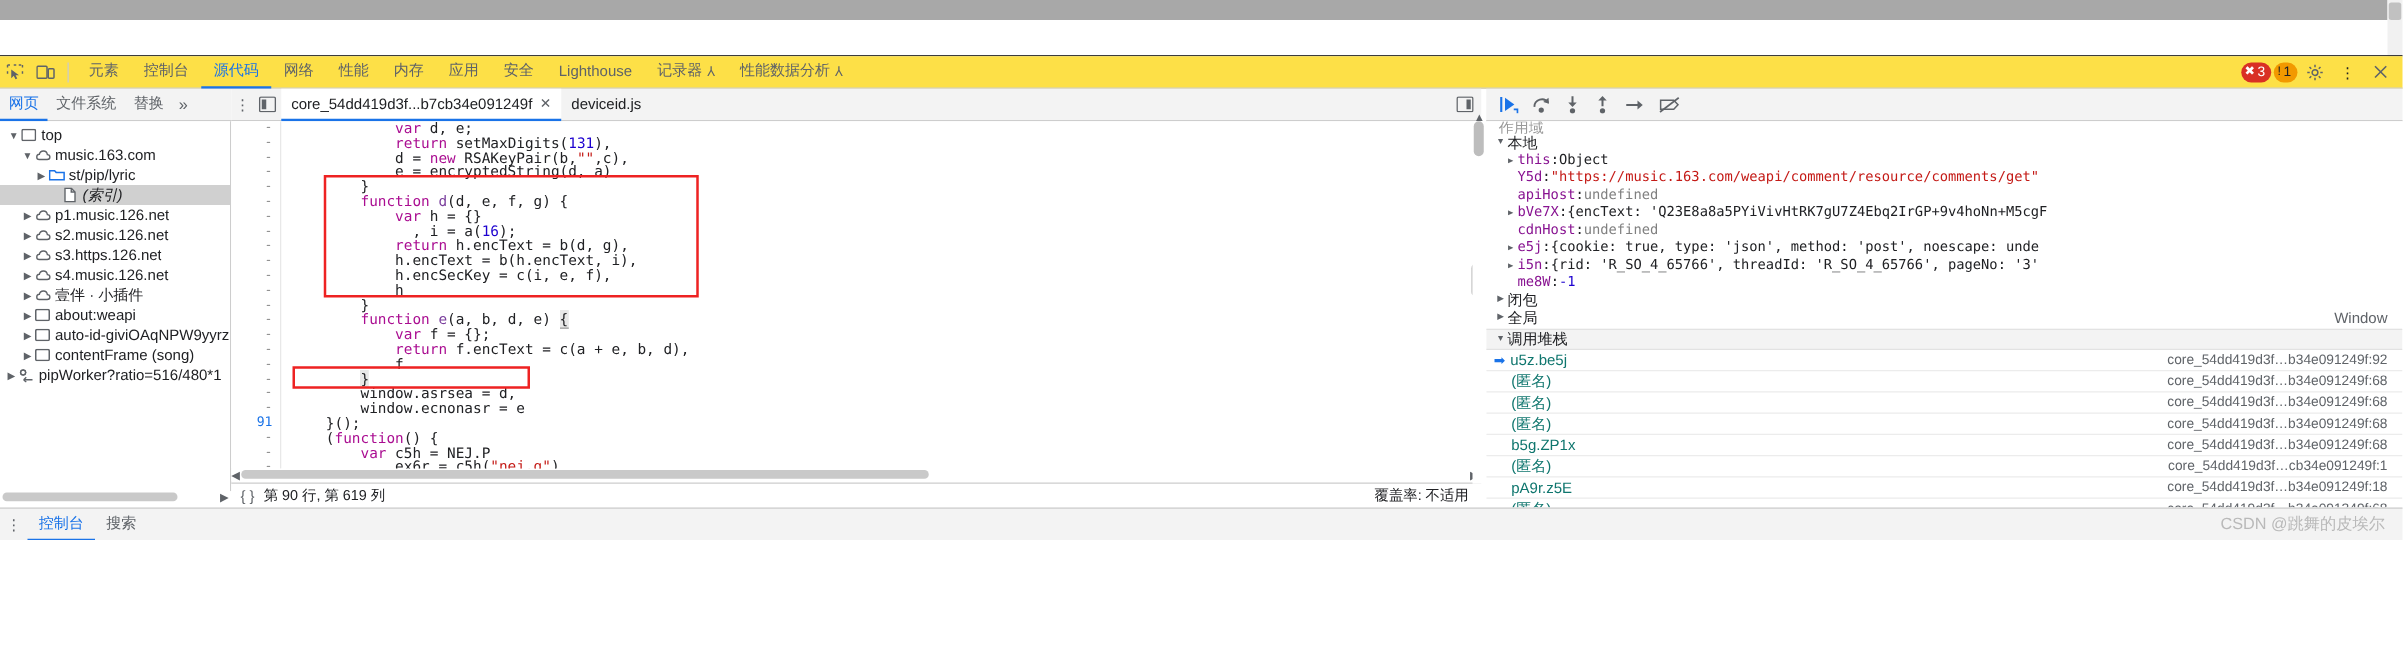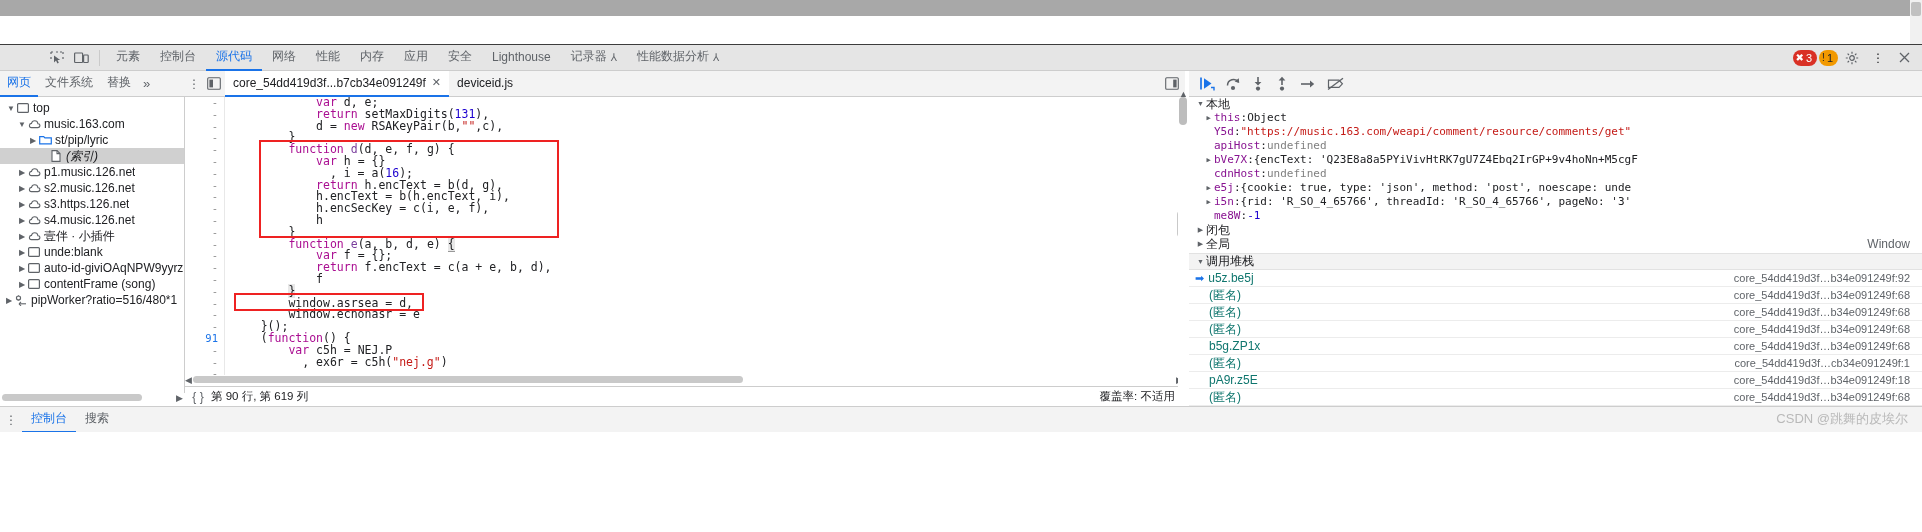--- a/index.html
+++ b/index.html
@@ -18,22 +18,22 @@
   .chrome-strip { position:absolute; left:0; top:0; width:1922px; height:46px; background:#ffffff; }
   .chrome-strip .gray-band { position:absolute; left:0; top:0; width:1910px; height:16px; background:#a8a8a8; }
   .chrome-strip .scroll-rail { position:absolute; right:0; top:0; width:12px; height:46px; background:#f1f1f1; }
   .chrome-strip .scroll-thumb { position:absolute; right:1px; top:2px; width:10px; height:14px; background:#c1c1c1; border-radius:2px; }
   .chrome-strip .white-band { position:absolute; left:0; top:16px; width:1910px; height:26px; background:#ffffff; }
   .chrome-strip .sep { position:absolute; left:0; top:44px; width:1922px; height:1px; background:#3c3c3c; }
 
   
   .dt-tabbar {
     position:absolute; left:0; top:45px; width:1922px; height:26px;
-    background:#e5e5e5; border-bottom:1px solid #cdcdcd;
-    display:flex; align-items:center;padding-left:45px;
+    background:#fde047; border-bottom:1px solid #cdcdcd;
+    display:flex; align-items:center;
   }
   .dt-icon-btn { width:24px; height:24px; display:flex; align-items:center; justify-content:center; cursor:pointer; }
   .dt-vsep { width:1px; height:16px; background:#cacaca; margin:0 6px; }
   .dt-tab {
     height:26px; padding:0 10px; display:flex; align-items:center;
     color:#5f6368; font-size:12px; cursor:pointer; white-space:nowrap;
     border-bottom:2px solid transparent;
   }
   .dt-tab.active { color:#1a73e8; border-bottom:2px solid #1a73e8; }
   .dt-tab .suffix { margin-left:4px; font-size:11px; color:#5f6368; }
@@ -360,21 +360,21 @@
       <span class="tlabel">壹伴 · 小插件</span>
     </div>
 
     <div class="tree-row" style="padding-left:17px;">
       <span class="tw">▶</span>
       <span class="tico">
           <svg width="12" height="10" viewBox="0 0 12 10">
             <rect x="0.6" y="0.6" width="10.8" height="8.8" rx="1" fill="none" stroke="#5f6368" stroke-width="1.2"></rect>
           </svg>
         </span>
-      <span class="tlabel">unde:blank</span>
+      <span class="tlabel">about:weapi</span>
     </div>
 
     <div class="tree-row" style="padding-left:17px;">
       <span class="tw">▶</span>
       <span class="tico">
           <svg width="12" height="10" viewBox="0 0 12 10">
             <rect x="0.6" y="0.6" width="10.8" height="8.8" rx="1" fill="none" stroke="#5f6368" stroke-width="1.2"></rect>
           </svg>
         </span>
       <span class="tlabel">auto-id-giviOAqNPW9yyrzl (abo</span>
@@ -451,20 +451,21 @@
       <div class="gutter-row blue">91</div>
       <div class="gutter-row">-</div>
       <div class="gutter-row">-</div>
       <div class="gutter-row">-</div>
     </div>
 
     <div class="code">
       <div class="cline"><span class="plain">            </span><span class="kw">var</span><span class="plain"> d, e;</span></div>
       <div class="cline"><span class="plain">            </span><span class="kw">return</span><span class="plain"> setMaxDigits(</span><span class="num">131</span><span class="plain">),</span></div>
       <div class="cline"><span class="plain">            d = </span><span class="kw">new</span><span class="plain"> RSAKeyPair(b,</span><span class="str">""</span><span class="plain">,c),</span></div>
+      <div class="cline"><span class="plain">            e = encryptedString(d, a)</span></div>
       <div class="cline"><span class="plain">        }</span></div>
       <div class="cline"><span class="kw">        function </span><span class="fn">d</span><span class="plain">(d, e, f, g) {</span></div>
       <div class="cline"><span class="plain">            </span><span class="kw">var</span><span class="plain"> h = {}</span></div>
       <div class="cline"><span class="plain">              , i = a(</span><span class="num">16</span><span class="plain">);</span></div>
       <div class="cline"><span class="plain">            </span><span class="kw">return</span><span class="plain"> h.encText = b(d, g),</span></div>
       <div class="cline"><span class="plain">            h.encText = b(h.encText, i),</span></div>
       <div class="cline"><span class="plain">            h.encSecKey = c(i, e, f),</span></div>
       <div class="cline"><span class="plain">            h</span></div>
       <div class="cline"><span class="plain">        }</span></div>
       <div class="cline"><span class="kw">        function </span><span class="fn">e</span><span class="plain">(a, b, d, e) </span><span class="hl underline">{</span></div>
@@ -551,20 +552,23 @@
     </span>
   </div>
 
   <div class="dbg-vsb">
     <span class="up">▲</span>
     <i></i>
   </div>
 
   <div class="dbg-body">
 
+    <div class="scope-row cjk" style="padding-left:10px;color:#9a9a9a;height:10px;overflow:hidden;">
+      <span>作用域</span>
+    </div>
 
     <div class="scope-row cjk" style="padding-left:6px;">
       <span class="arrowtw">▼</span>
       <span>本地</span>
     </div>
 
     <div class="scope-row" style="padding-left:14px;">
       <span class="arrowtw">▶</span>
       <span class="pname-b">this</span>
       <span class="pval-obj">: </span>

